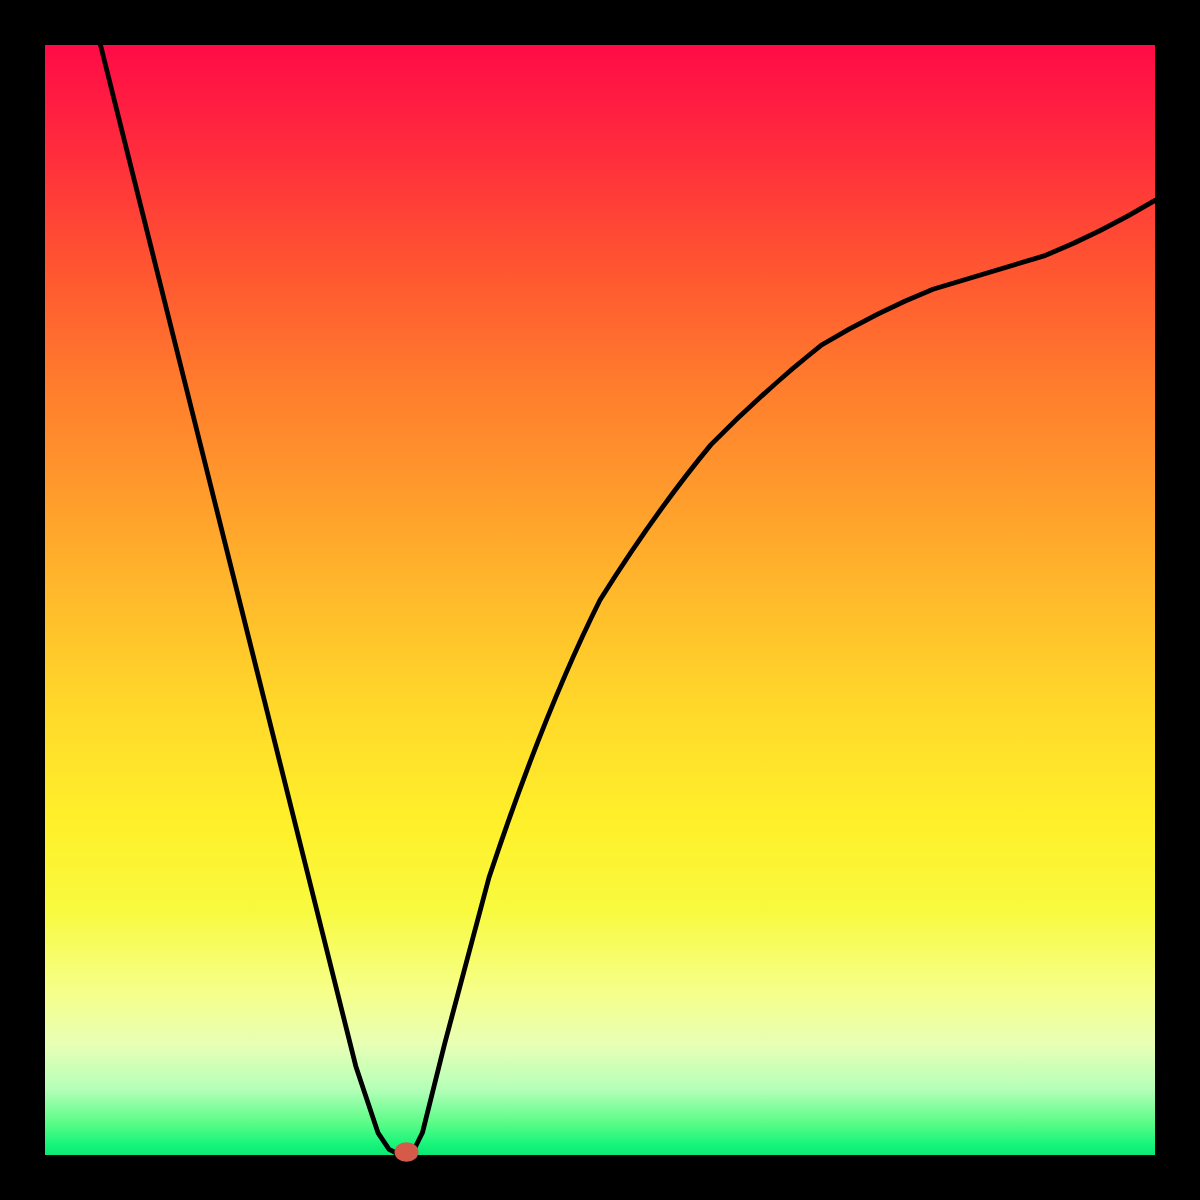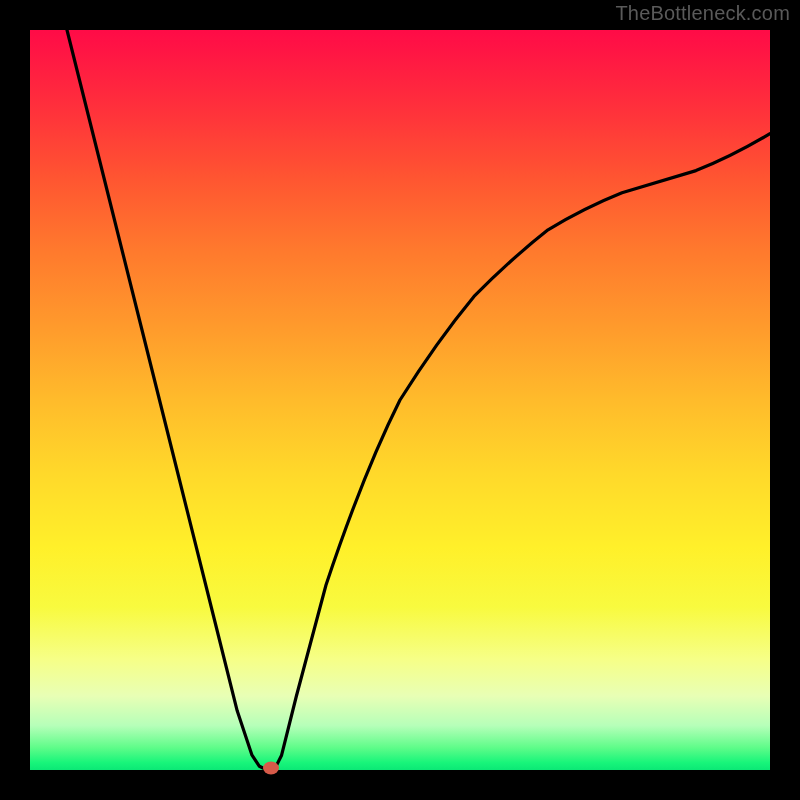--- a/index.html
+++ b/index.html
@@ -66,21 +66,20 @@
     background: #d65a49;
     border-radius: 50%;
     transform: translate(-50%, -50%);
   }
 </style>
 </head>
 <body>
 
 <div class="frame">
 
-  <div class="watermark">TheBottleneck.com</div>
 
   <div class="plot-area">
 
     <svg class="curve" viewBox="0 0 740 740" preserveAspectRatio="none">
       <path d="M 37 0
                L 74 148
                L 111 296
                L 148 444
                L 185 592
                L 207.2 680.8

